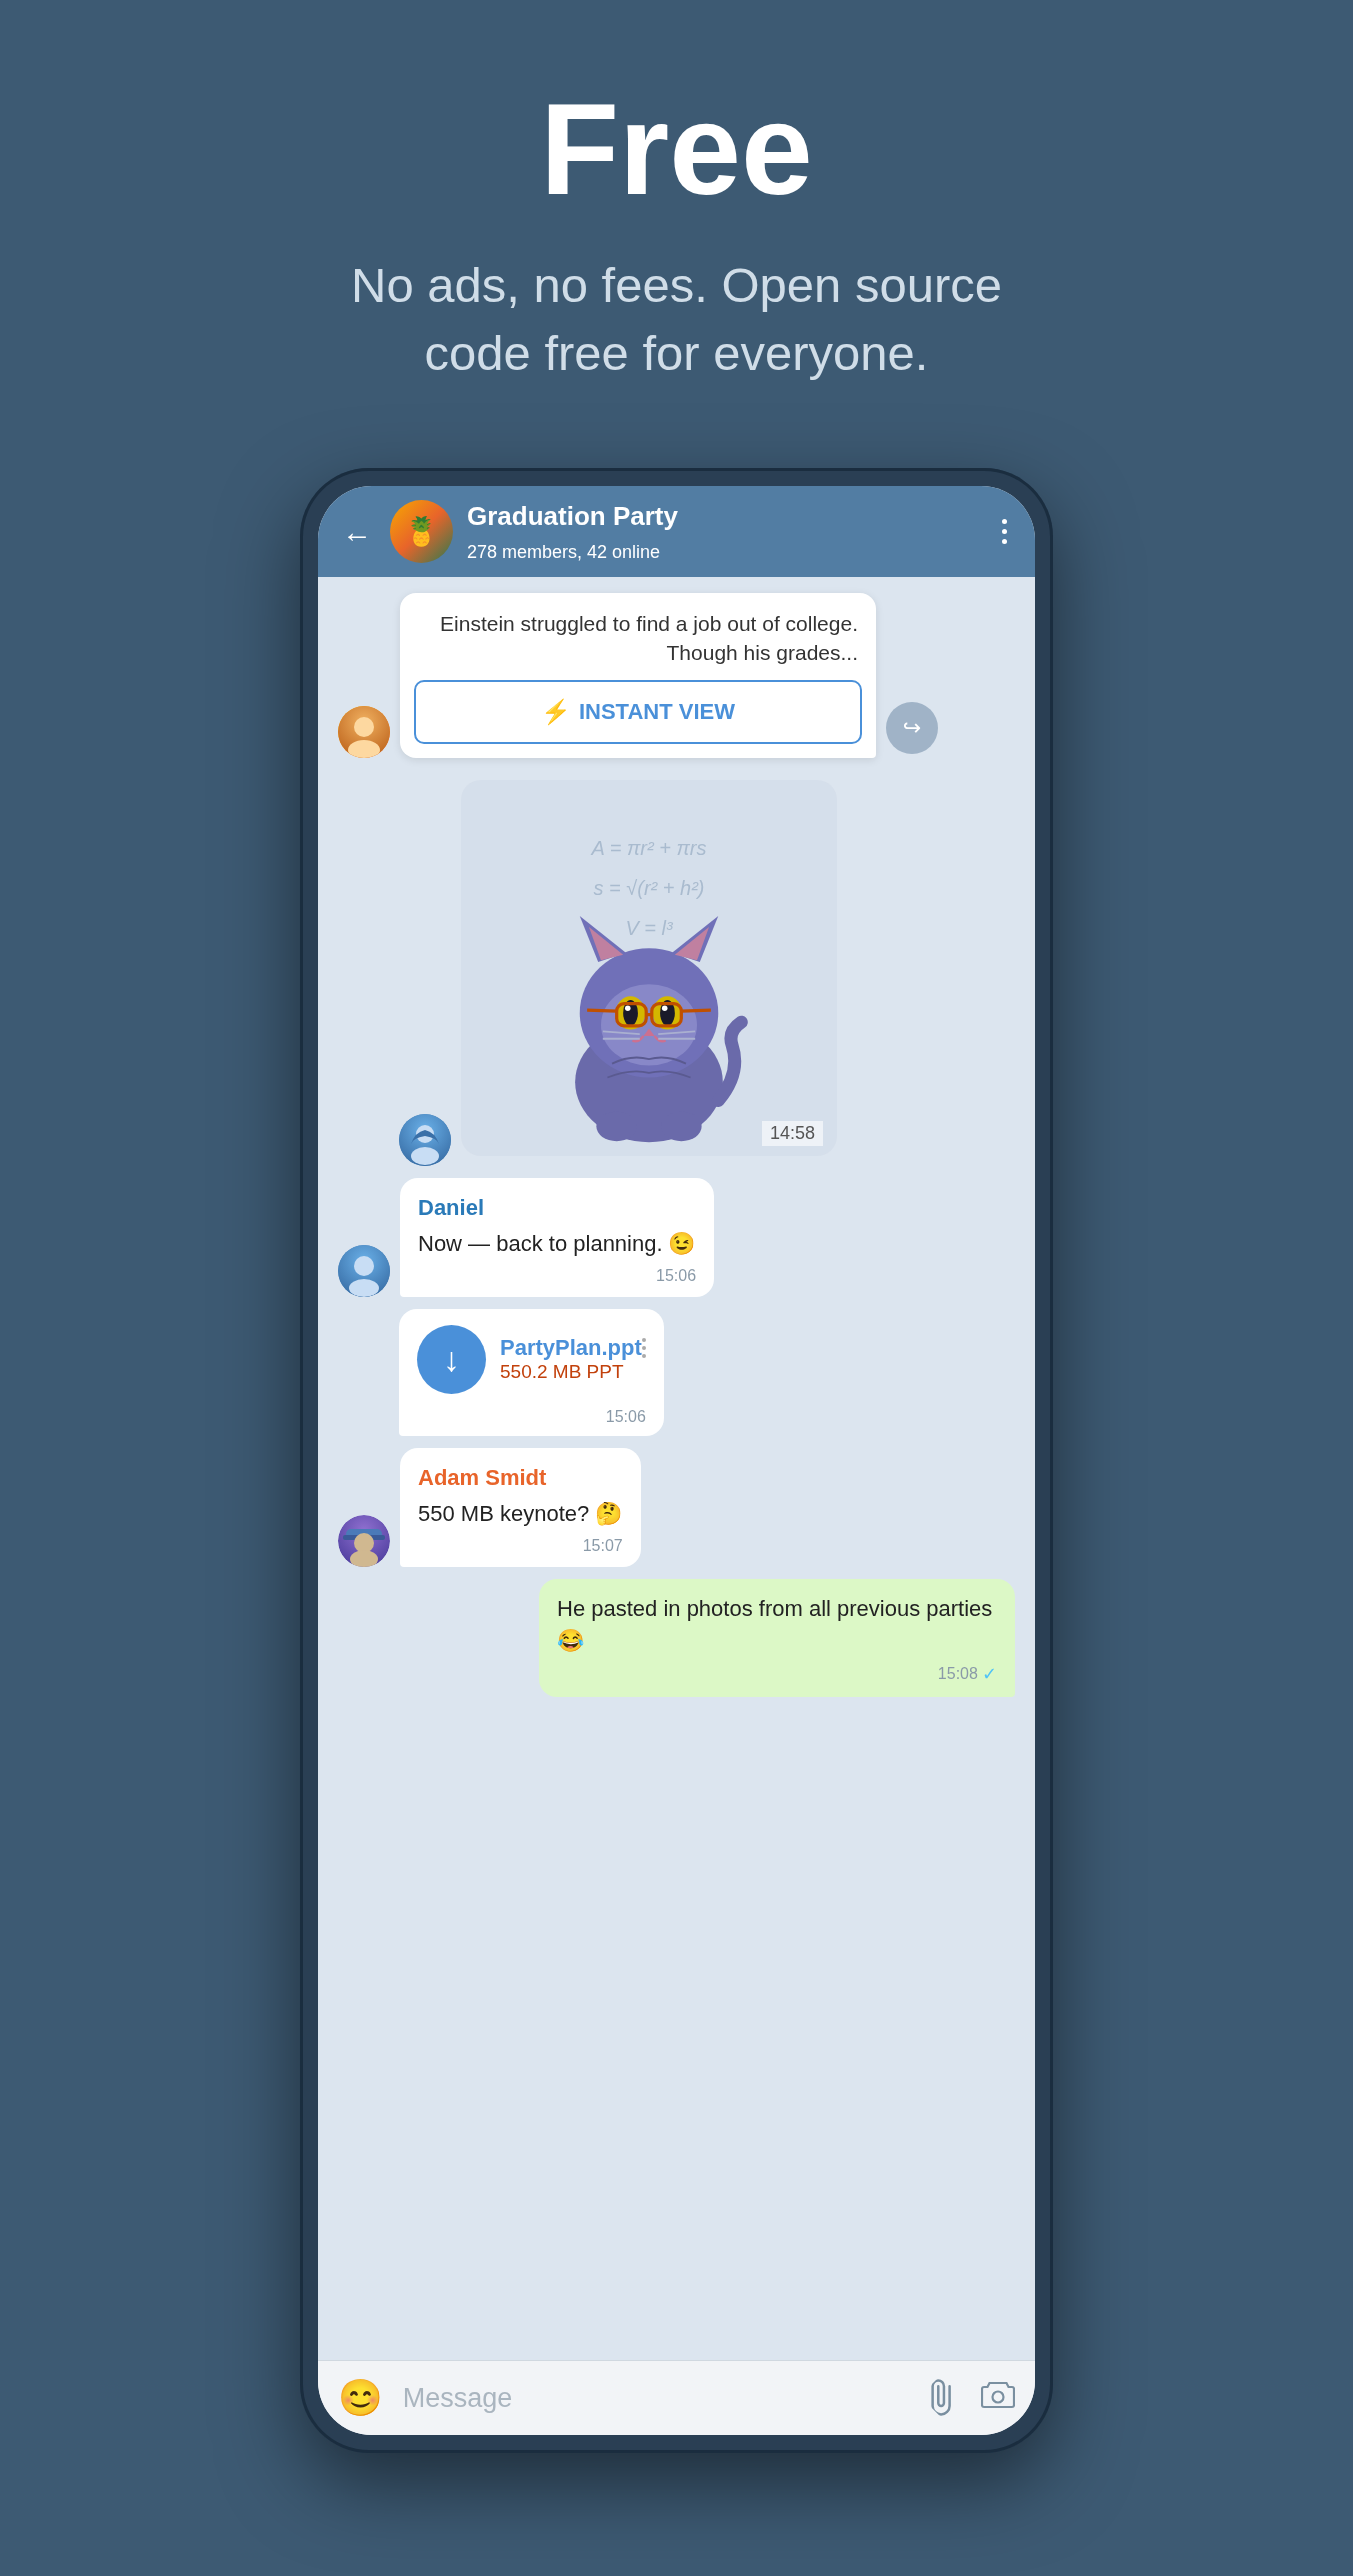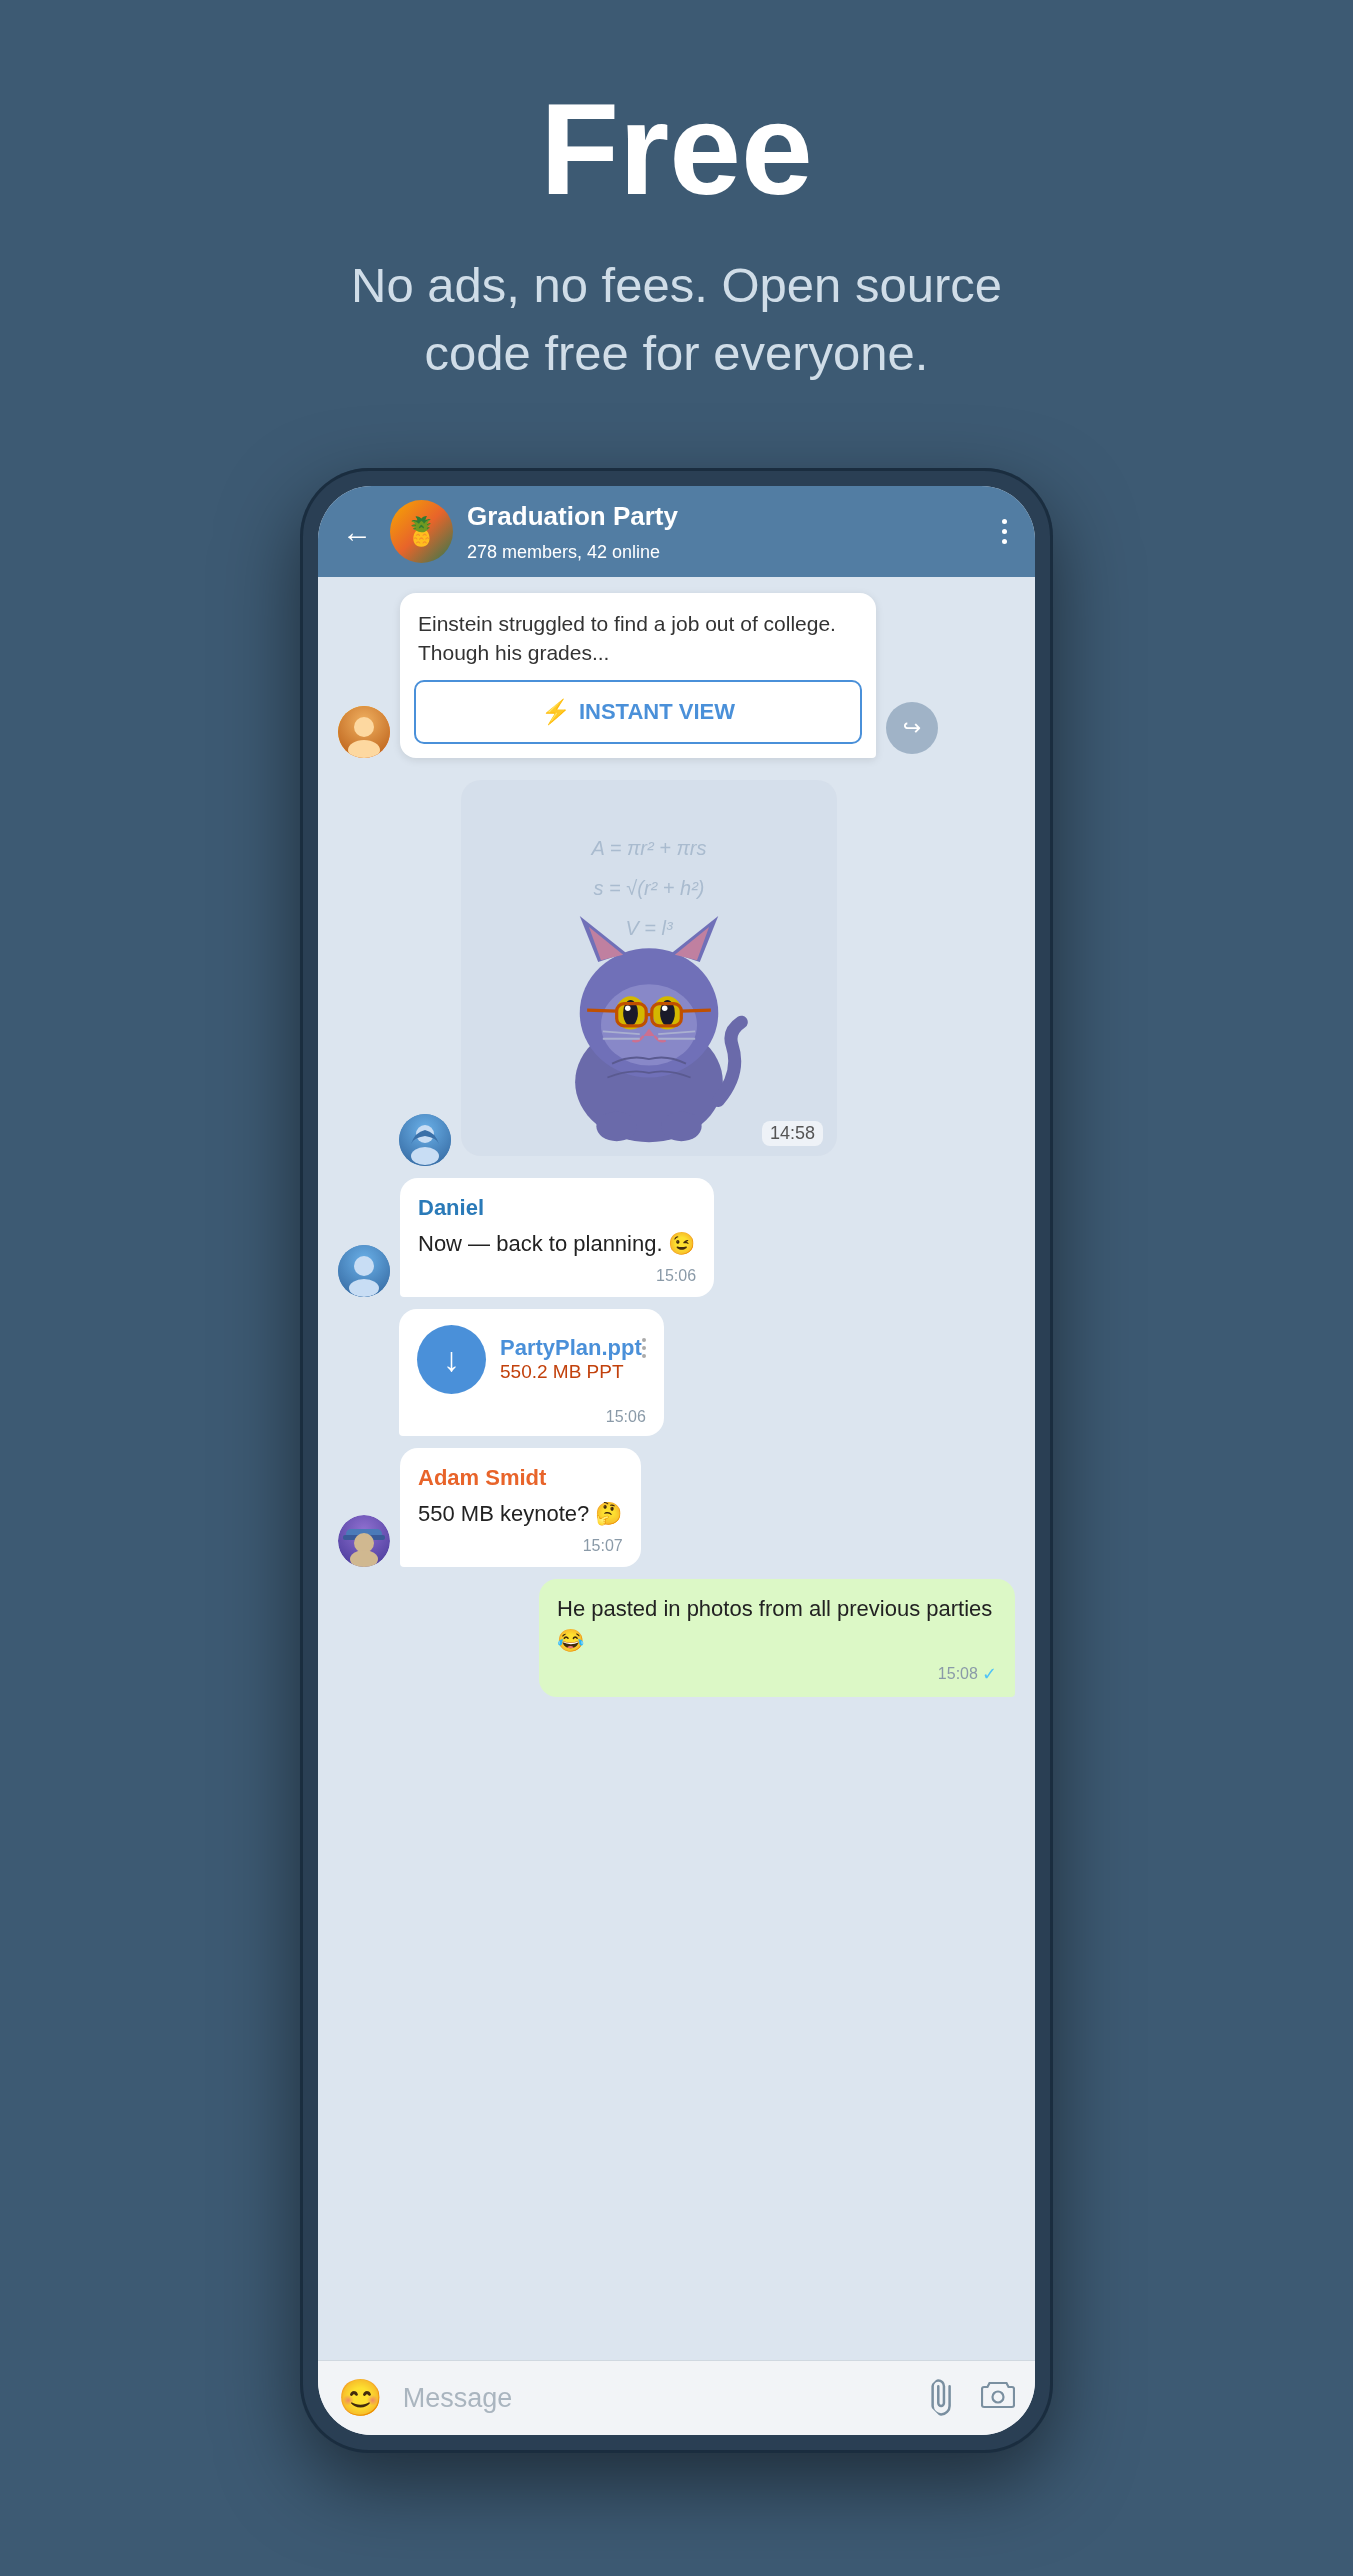--- a/index.html
+++ b/index.html
@@ -185,20 +185,21 @@
       border-radius: 16px 16px 4px 16px;
       overflow: hidden;
       max-width: 476px;
       box-shadow: 0 2px 8px rgba(0,0,0,0.1);
     }
     .article-text {
       padding: 16px 18px 12px;
       font-size: 21px;
       color: #333;
       line-height: 1.4;
+      text-align: right;
     }
     .instant-view-btn {
       border: 2px solid #4a90d9;
       border-radius: 10px;
       margin: 0 14px 14px;
       padding: 16px;
       text-align: center;
       cursor: pointer;
       display: flex;
       align-items: center;
@@ -253,21 +254,21 @@
     }
 
     .sticker-time {
       position: absolute;
       bottom: 10px;
       right: 14px;
       font-size: 18px;
       color: #555;
       background: rgba(255,255,255,0.6);
       padding: 2px 8px;
-      border-radius: 8px;
+      border-radius: 0;
     }
 
     
     .file-bubble {
       background: white;
       border-radius: 18px 18px 18px 4px;
       padding: 16px 18px 10px;
       max-width: 476px;
       display: flex;
       flex-direction: column;

